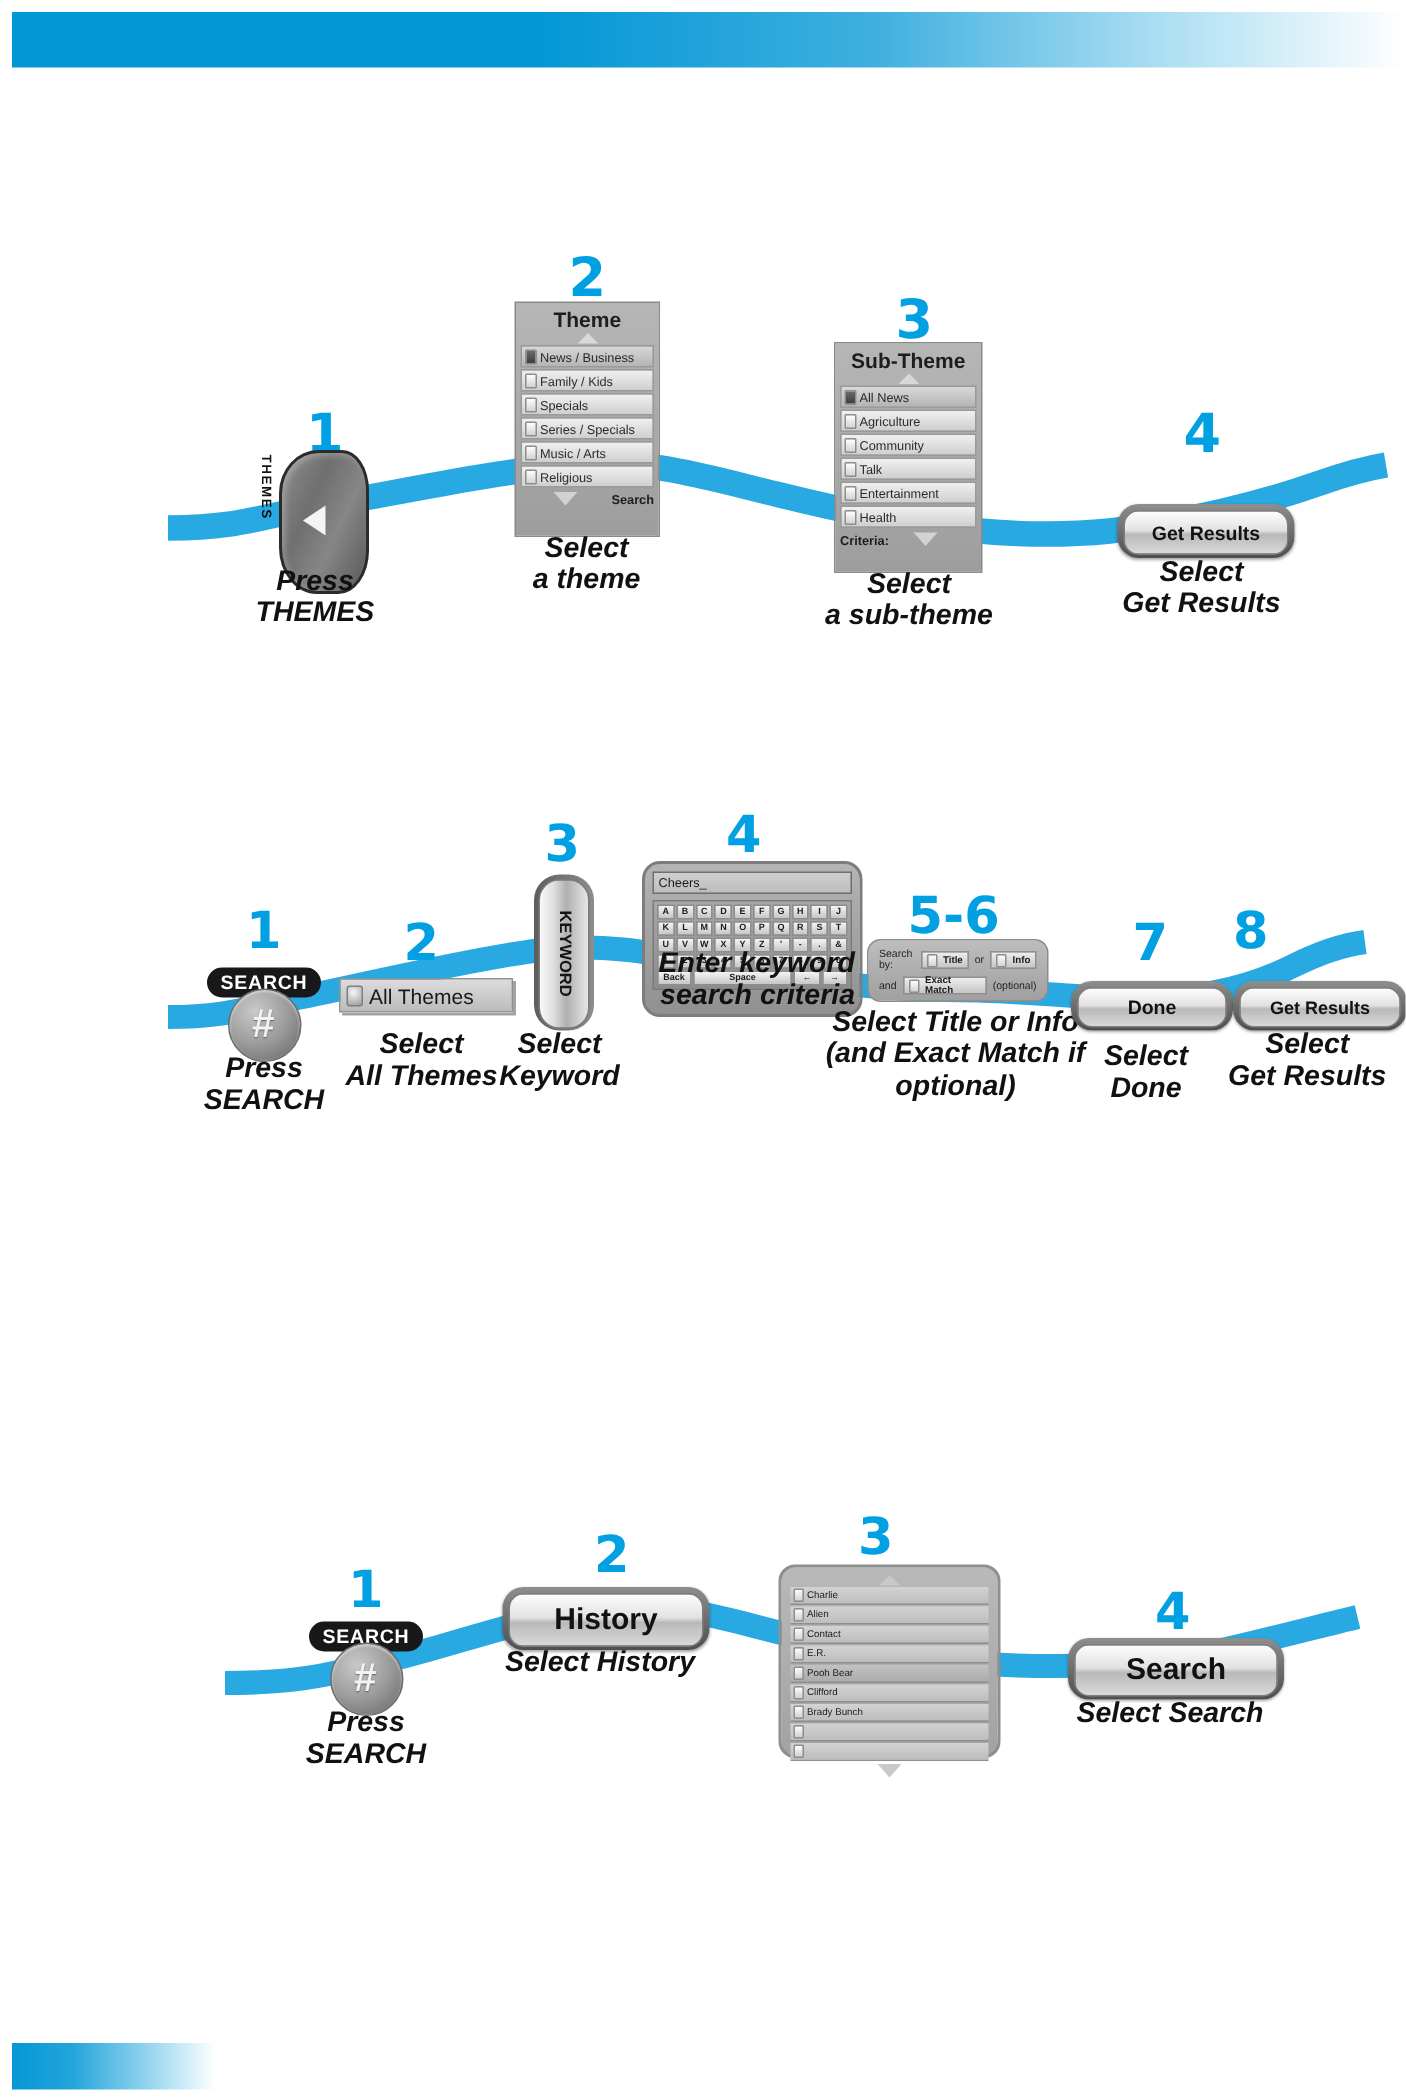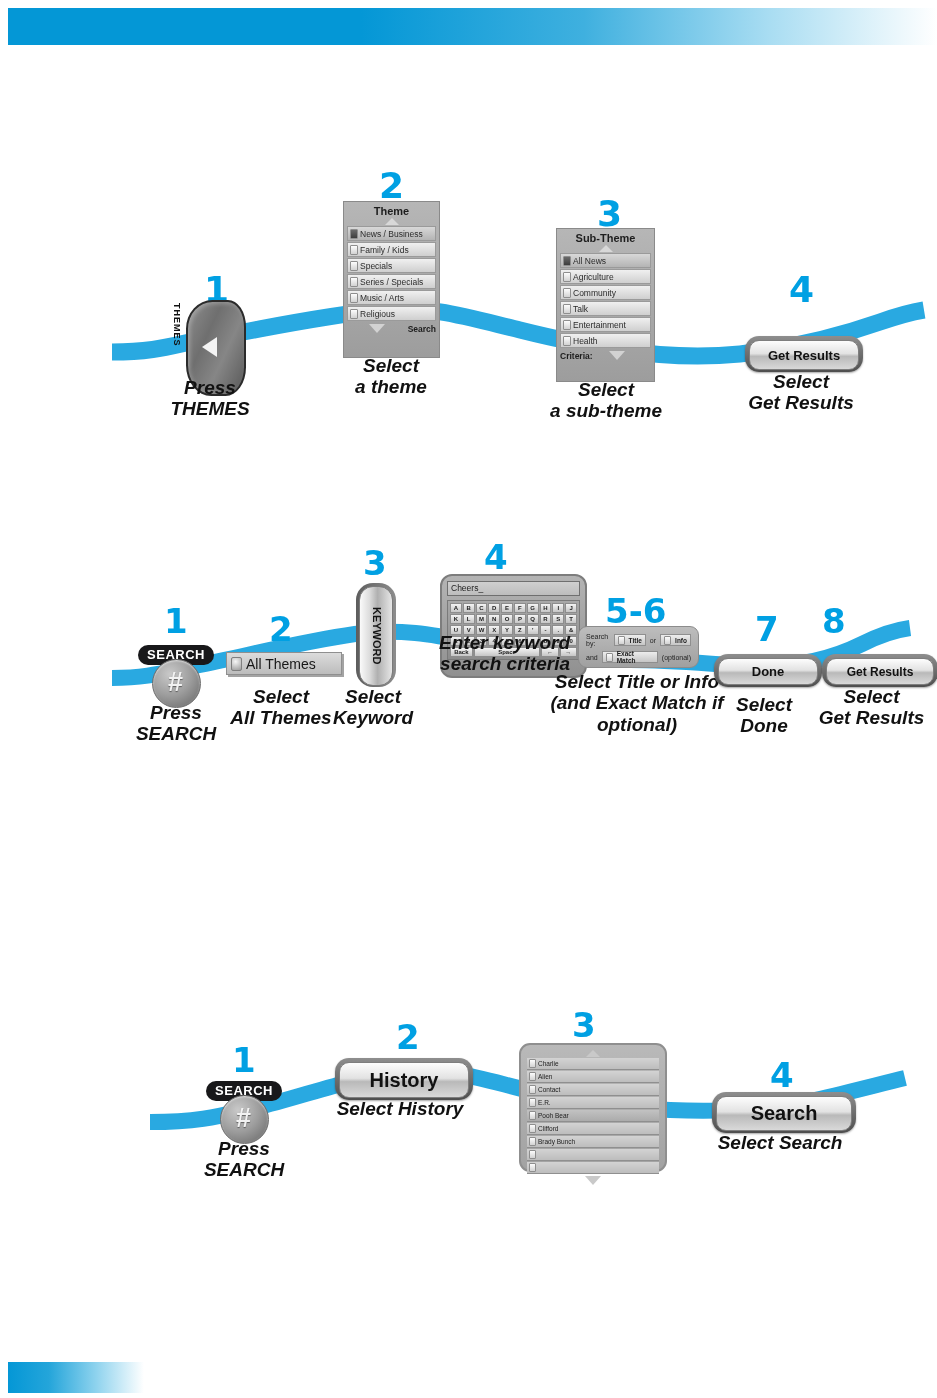--- a/index.html
+++ b/index.html
@@ -38,21 +38,21 @@
     border:2px solid #2b2b2b;border-radius:44% 30% 34% 42%/30% 28% 30% 32%;
     box-shadow:inset 2px 2px 4px rgba(255,255,255,.25);}
   .themesbtn .tri{position:absolute;left:14px;top:35px;width:0;height:0;
     border-top:10px solid transparent;border-bottom:10px solid transparent;border-right:15px solid #f4f4f4;}
   .themes-word{position:absolute;font-size:9px;font-weight:bold;color:#111;line-height:1.05;
     text-align:center;width:12px;}
 
   
   .panel{position:absolute;background:linear-gradient(to bottom,#b6b6b6,#9d9d9d);
     border:1px solid #8a8a8a;}
-  .panel .ptitle{font-size:11px;font-weight:bold;color:#1d1d1d;text-align:center;padding:3px 0 0;}
+  .panel .ptitle{font-size:14px;font-weight:bold;color:#1d1d1d;text-align:center;padding:3px 0 0;}
   .prow{height:13px;margin:1px 3px;background:linear-gradient(to bottom,#f0f0f0,#cfcfcf);
     border:1px solid #9a9a9a;font-size:8.5px;color:#2b2b2b;line-height:12px;padding-left:2px;
     display:flex;align-items:center;white-space:nowrap;overflow:hidden;}
   .prow.sel{background:linear-gradient(to bottom,#d8d8d8,#b4b4b4);}
   .bul{display:inline-block;width:6px;height:8px;margin-right:2px;flex:0 0 auto;
     background:linear-gradient(to bottom,#fdfdfd,#d2d2d2);border:1px solid #8e8e8e;border-radius:1px;}
   .bul.on{background:linear-gradient(to bottom,#6a6a6a,#3d3d3d);}
   .arrowup,.arrowdn{width:0;height:0;margin:1px auto;}
   .arrowup{border-left:7px solid transparent;border-right:7px solid transparent;border-bottom:7px solid #d8d8d8;}
   .arrowdn{border-left:8px solid transparent;border-right:8px solid transparent;border-top:9px solid #d2d2d2;}
@@ -262,21 +262,21 @@
   <div class="inner">
     <div class="txt" style="writing-mode:vertical-rl;"><span>KEYWORD</span></div>
   </div>
 </div>
 <div class="cap" style="left:310px;top:686px;width:126px;">
   <div>Select</div>
   <div>Keyword</div>
 </div>
 
 <div class="num" style="left:484px;top:540px;font-size:34px;">4</div>
-<div class="kbd" style="left:440px;top:574px;width:133px;height:90px;">
+<div class="kbd" style="left:428px;top:574px;width:133px;height:90px;">
   <div class="field">
     <span>Cheers_</span>
   </div>
   <div class="keys">
     <div class="krow">
       <div class="key">A</div>
       <div class="key">B</div>
       <div class="key">C</div>
       <div class="key">D</div>
       <div class="key">E</div>

